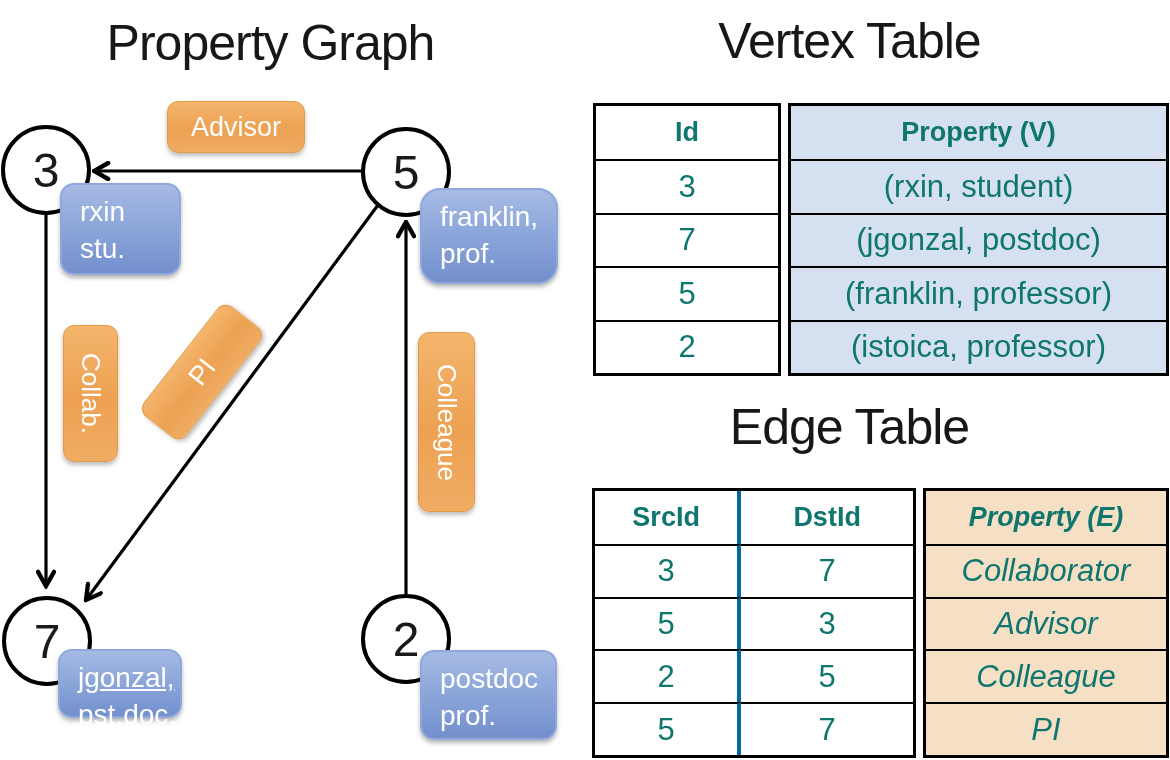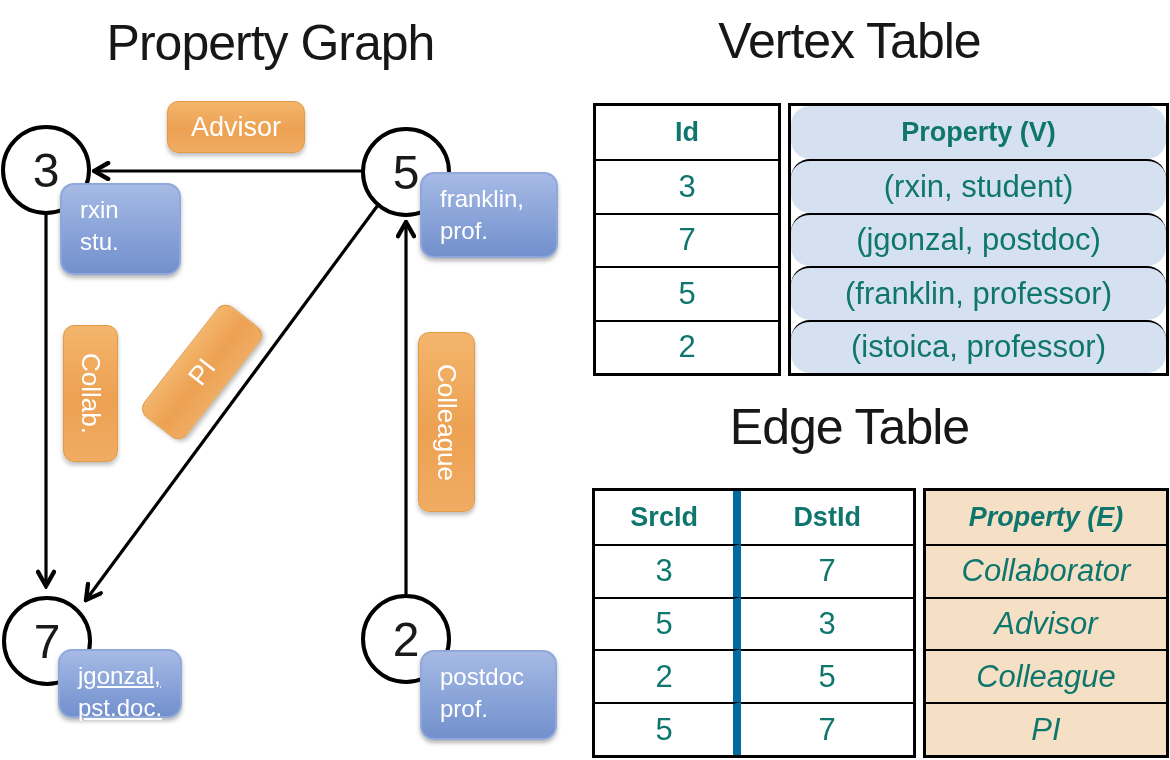--- a/index.html
+++ b/index.html
@@ -18,21 +18,21 @@
     position: absolute; width: 90px; height: 90px; z-index: 2;
     border: 4px solid #000; border-radius: 50%; background: #fff;
     display: flex; align-items: center; justify-content: center;
     font-size: 48px; color: #1a1a1a;
   }
   .vcard {
     position: absolute; z-index: 3; border-radius: 14px;
     background: linear-gradient(180deg, #A6BAE4 0%, #8CA6DA 48%, #7390CD 100%);
     border: 2px solid #8FA7DB;
     box-shadow: 0 3px 4px rgba(90,90,90,0.45);
-    color: #fff; font-size: 24px; line-height: 1.32;
+    color: #fff; font-size: 28px; line-height: 1.32;
     padding: 9px 8px 3px 18px;
   }
   .vcard span { display: block; }
   .elabel {
     position: absolute; z-index: 4; border-radius: 11px;
     background: linear-gradient(180deg, #F3B56C 0%, #EDA152 55%, #EFAC63 100%);
     border: 1px solid #E29A45;
     box-shadow: 0 3px 4px rgba(110,110,110,0.45);
     color: #fff; font-size: 27px;
     display: flex; align-items: center; justify-content: center;
@@ -44,22 +44,22 @@
     position: absolute; border: 3px solid #000; background: #fff;
     display: grid; grid-template-rows: repeat(5, 1fr); z-index: 2;
   }
   .tgroup.two-col { grid-template-columns: 46% 54%; }
   .cell {
     display: flex; align-items: center; justify-content: center;
     font-size: 31px; color: #0f766e; border-top: 2px solid #000;
   }
   .cell.r0 { border-top: none; }
   .cell.th { font-weight: bold; font-size: 27px; }
-  .cell.rb { border-right: 8px solid #0369a1; }
-  .fill-v { background: #D5E0F1; border-radius: 19px; }
+  .cell.rb { border-right: 4px solid #0369a1; }
+  .fill-v { background: #D5E0F1; }
   .fill-e { background: #F5E0C5; font-style: italic; }
 </style>
 </head>
 <body>
 
 <div class="canvas">
 
   <div class="big-title" style="left:0; top:16px; width:512px;">Property Graph</div>
 
   <svg class="edges" width="580" height="760" viewBox="0 0 580 760" aria-hidden="true">
@@ -86,21 +86,21 @@
     <span>7</span>
   </div>
   <div class="node" style="left:361px; top:594px;">
     <span>2</span>
   </div>
 
   <div class="vcard" style="left:60px;  top:183px; width:121px; height:92px;">
     <span>rxin</span>
     <span>stu.</span>
   </div>
-  <div class="vcard" style="left:420px; top:172px; width:138px; height:86px;">
+  <div class="vcard" style="left:420px; top:188px; width:138px; height:96px;border-radius:20px;">
     <span>franklin,</span>
     <span>prof.</span>
   </div>
   <div class="vcard" style="left:58px;  top:649px; width:124px; height:69px;text-decoration:underline;">
     <span>jgonzal,</span>
     <span>pst.doc.</span>
   </div>
   <div class="vcard" style="left:420px; top:650px; width:137px; height:90px;">
     <span>postdoc</span>
     <span>prof.</span>

